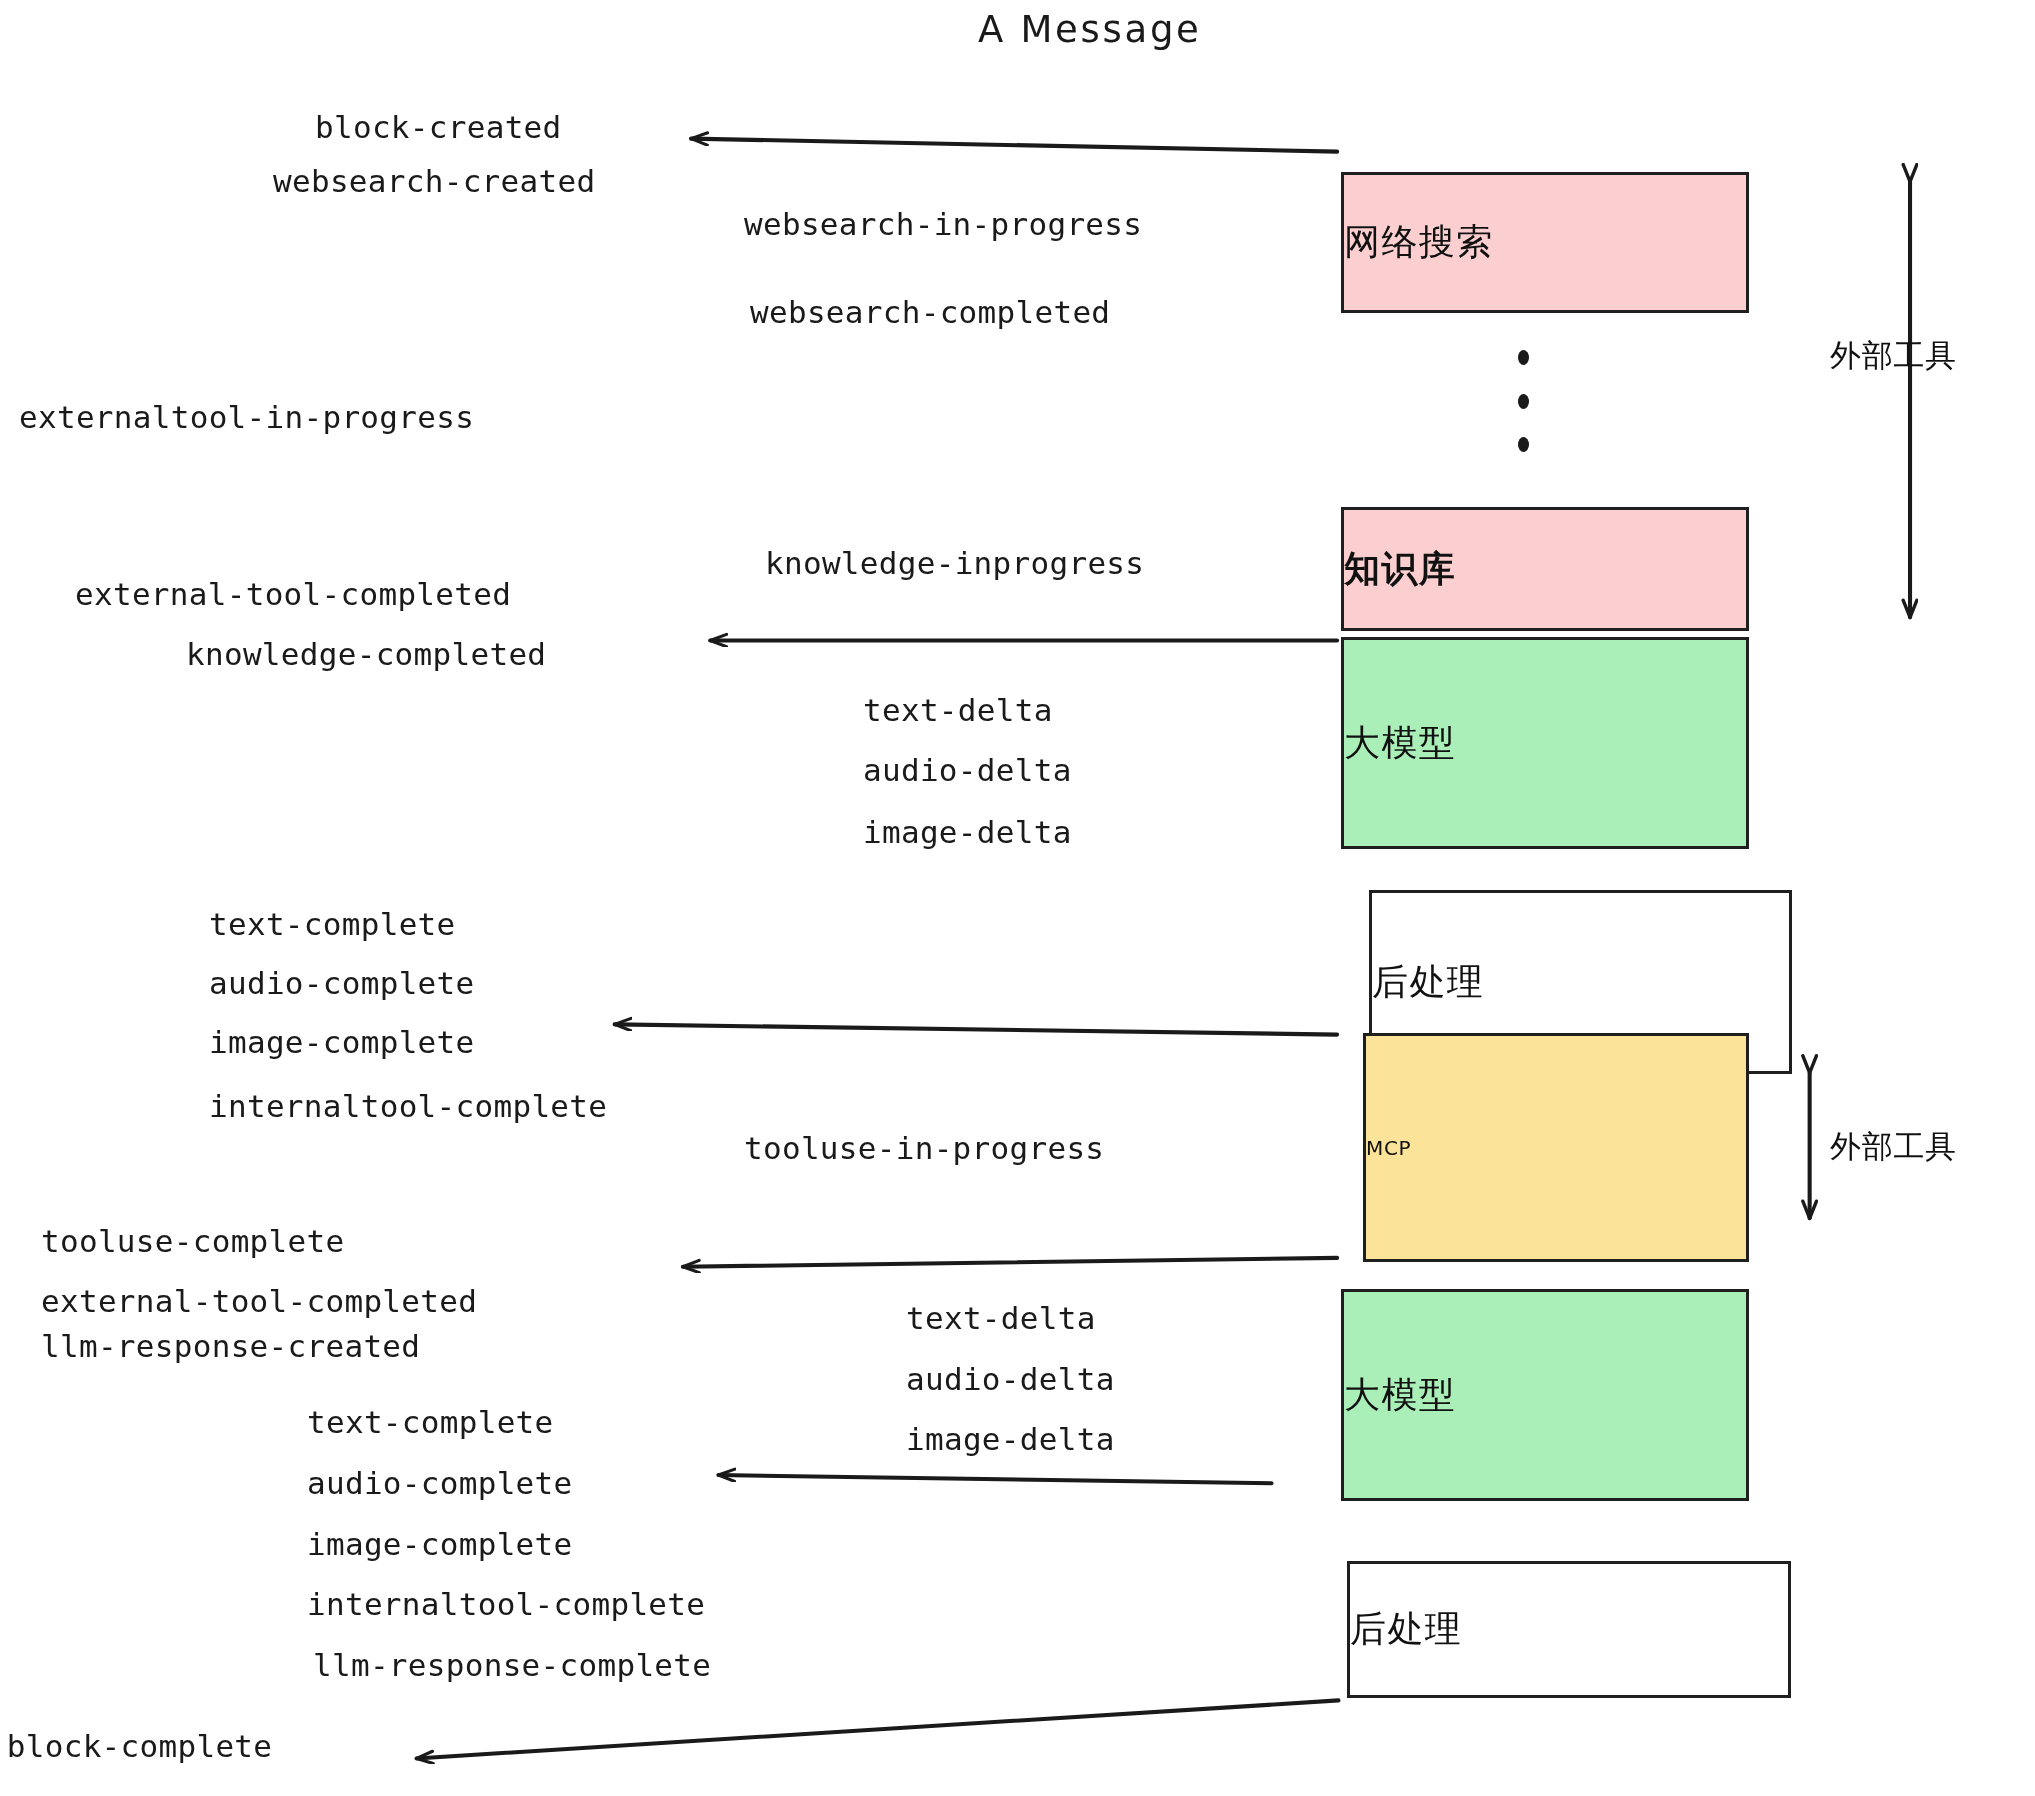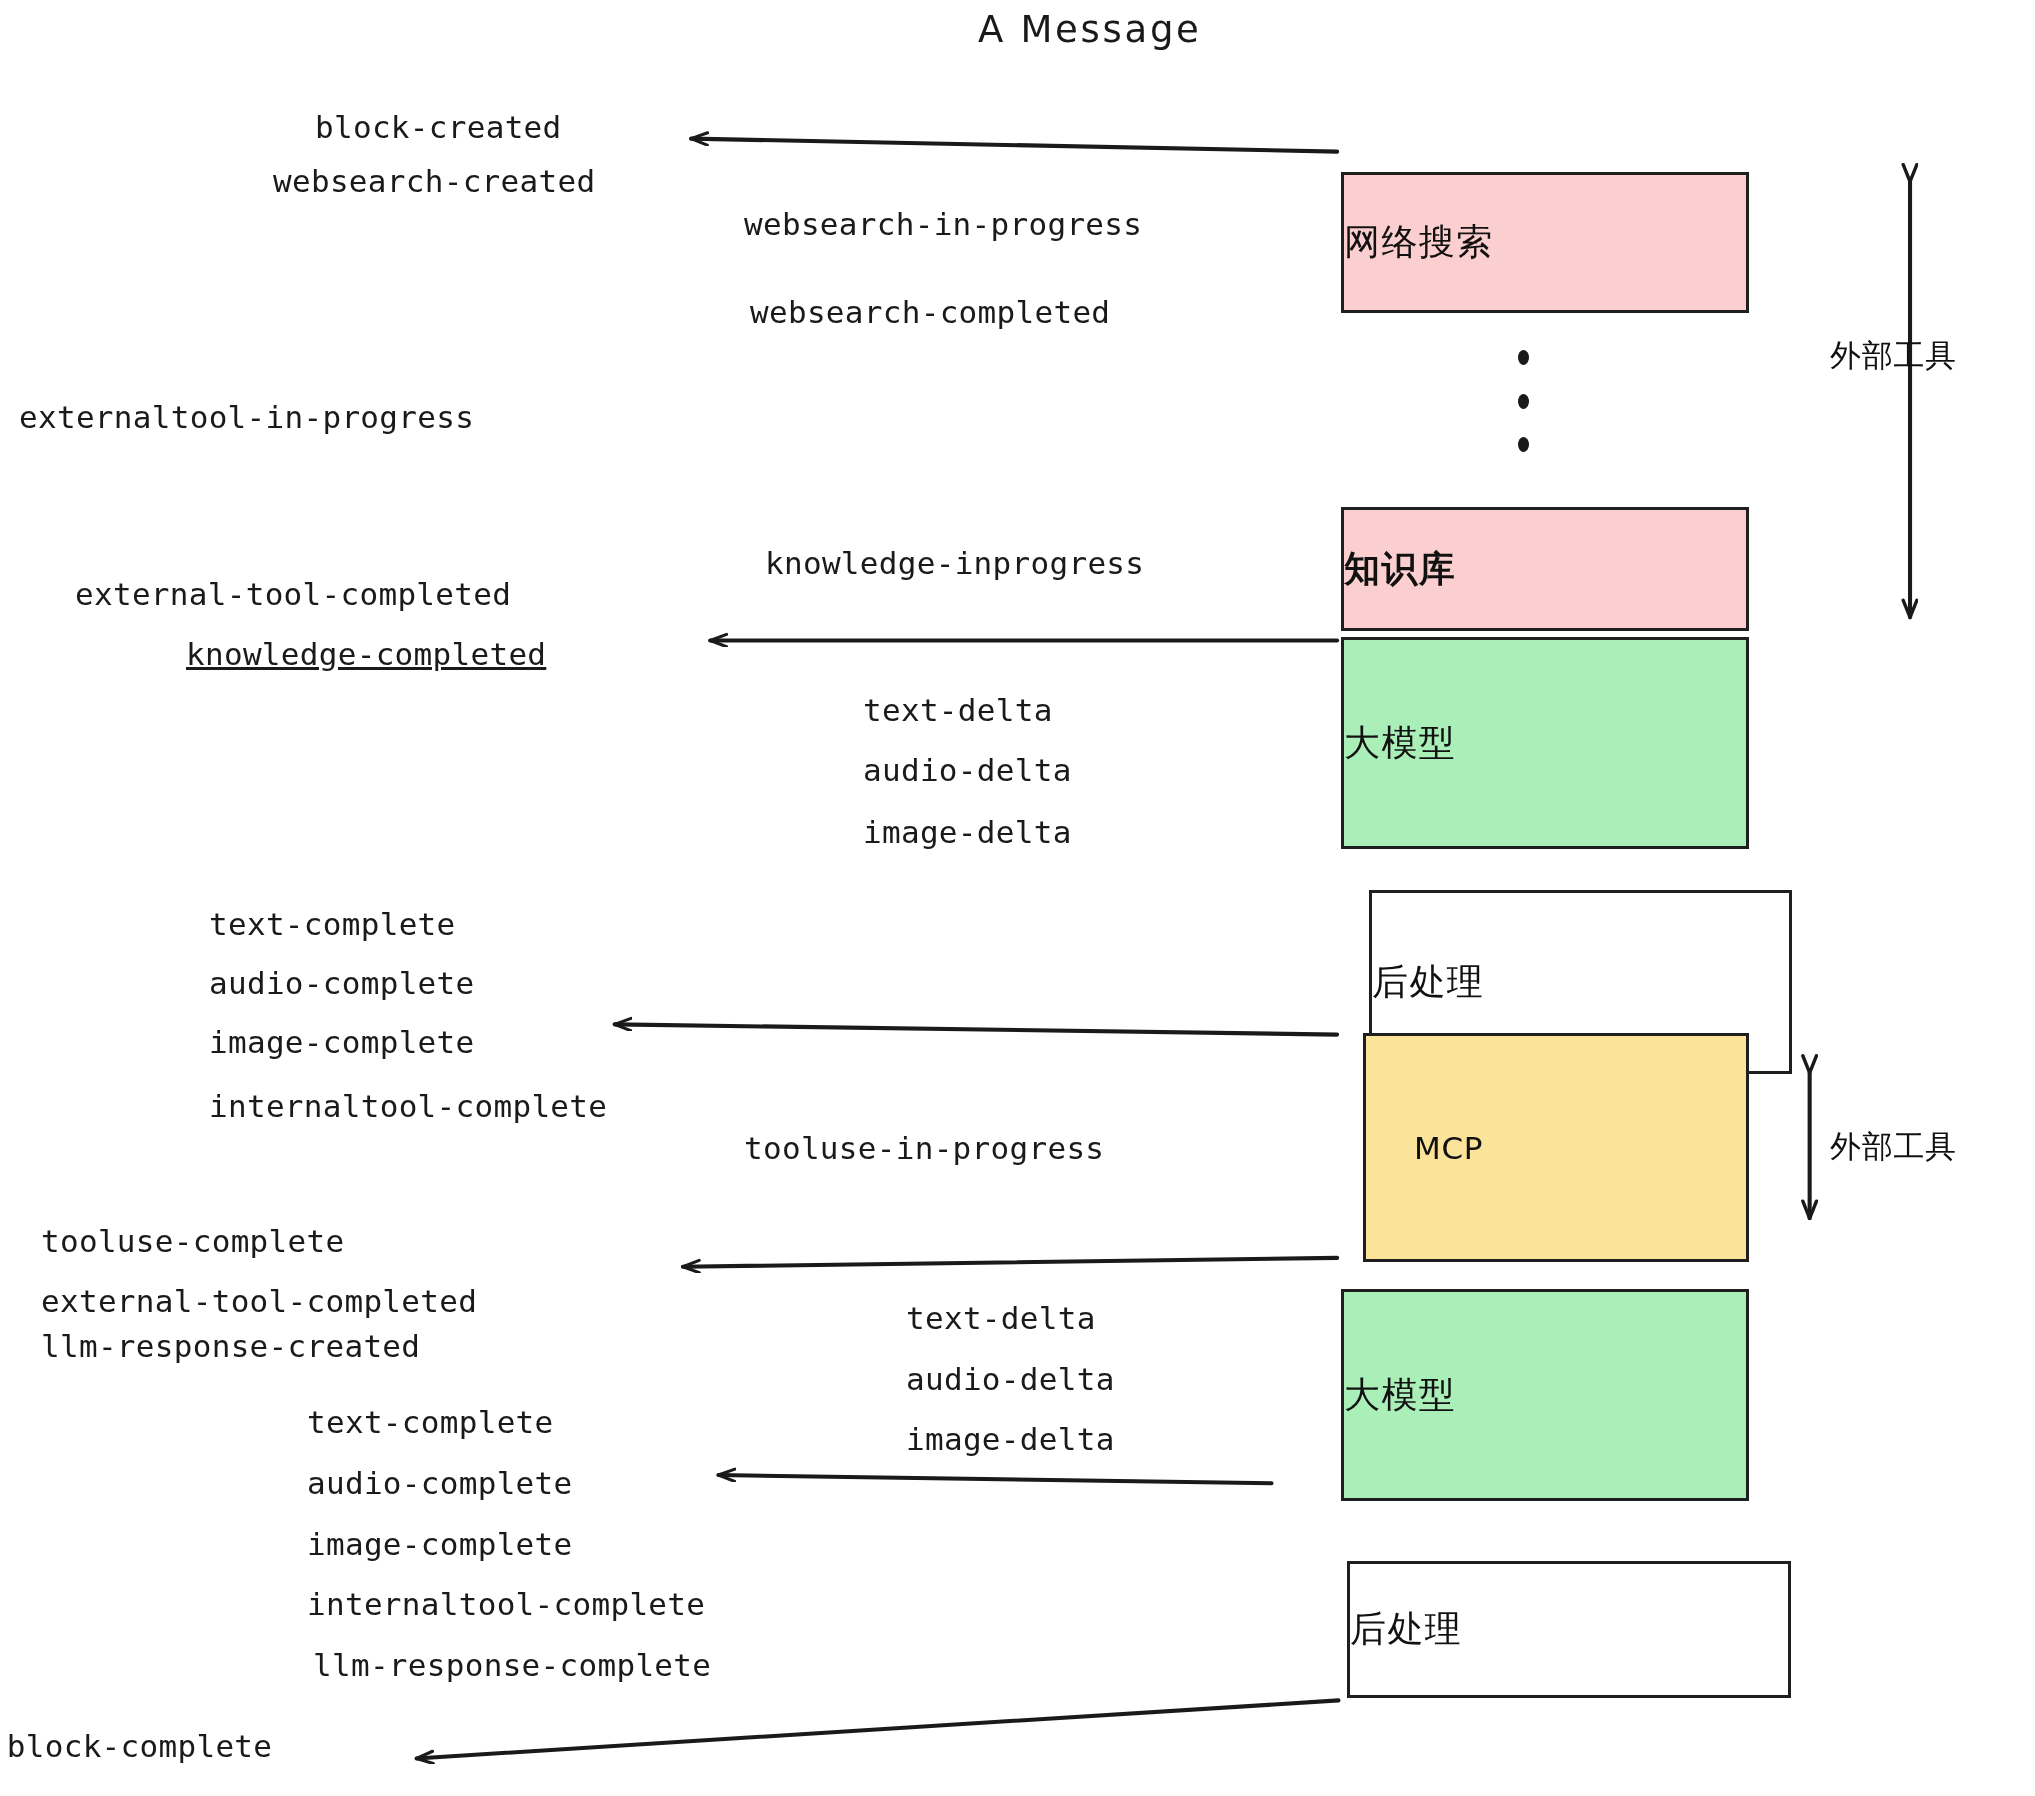--- a/index.html
+++ b/index.html
@@ -36,21 +36,21 @@
     box-sizing: border-box;
     border: 3.4px solid #1f1f1f;
     display: flex;
     align-items: center;
     justify-content: flex-start;
     font-family: "DejaVu Sans", sans-serif;
     font-size: 36px;
     color: #111111;
     letter-spacing: 1.4px;
   }
-  .node.mcp-label { font-size: 31px; letter-spacing: 0.7px; padding-left: 48px; }
+  .node.mcp-label { font-size: 20px; letter-spacing: 0.7px; }
   .side-label {
     position: absolute;
     font-family: "DejaVu Sans", sans-serif;
     font-size: 31px;
     color: #111111;
     white-space: nowrap;
     letter-spacing: 0.7px;
   }
   .dots {
     position: absolute;
@@ -106,21 +106,21 @@
   </svg>
 
   <div id="events-layer">
       <div class="evt" style="left: 315px; top: 101px; margin-top: 8px;">block-created</div>
       <div class="evt" style="left: 273px; top: 163px;">websearch-created</div>
       <div class="evt" style="left: 744px; top: 206px;">websearch-in-progress</div>
       <div class="evt" style="left: 750px; top: 294px;">websearch-completed</div>
       <div class="evt" style="left: 19px; top: 399px;">externaltool-in-progress</div>
       <div class="evt" style="left: 765px; top: 545px;">knowledge-inprogress</div>
       <div class="evt" style="left: 75px; top: 576px;">external-tool-completed</div>
-      <div class="evt" style="left: 186px; top: 636px; text-decoration: underline;">knowledge-completed</div>
+      <div class="evt" style="left: 186px; top: 636px;">knowledge-completed</div>
       <div class="evt" style="left: 863px; top: 692px;">text-delta</div>
       <div class="evt" style="left: 863px; top: 752px;">audio-delta</div>
       <div class="evt" style="left: 863px; top: 814px;">image-delta</div>
       <div class="evt" style="left: 209px; top: 906px;">text-complete</div>
       <div class="evt" style="left: 209px; top: 965px;">audio-complete</div>
       <div class="evt" style="left: 209px; top: 1024px;">image-complete</div>
       <div class="evt" style="left: 209px; top: 1088px;">internaltool-complete</div>
       <div class="evt" style="left: 744px; top: 1130px; text-align: center;">tooluse-in-progress</div>
       <div class="evt" style="left: 41px; top: 1223px;">tooluse-complete</div>
       <div class="evt" style="left: 41px; top: 1283px;">external-tool-completed</div>

